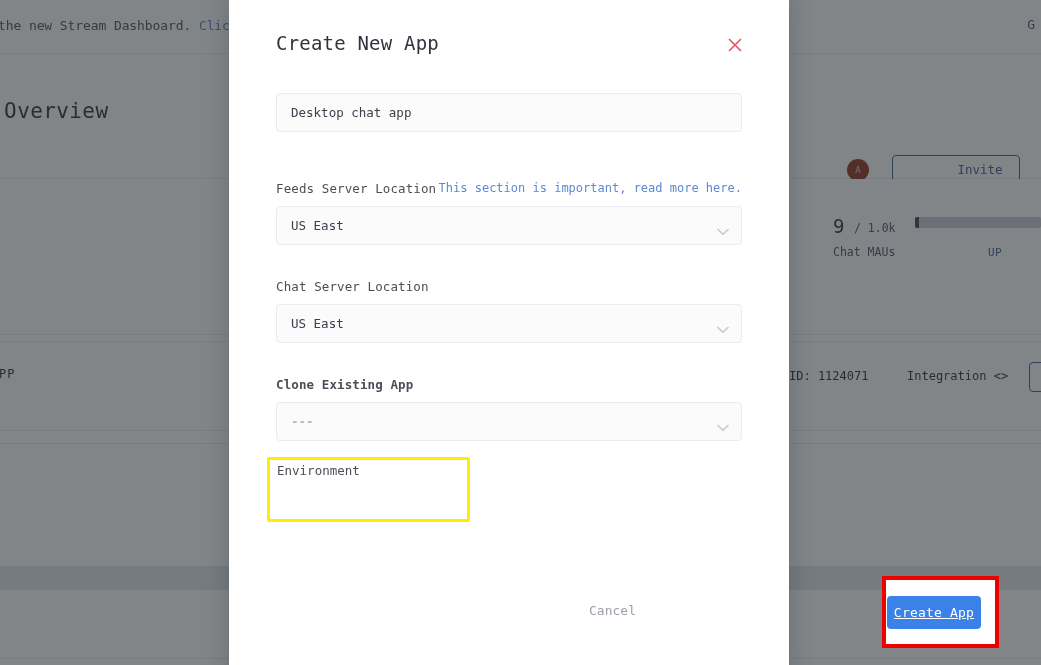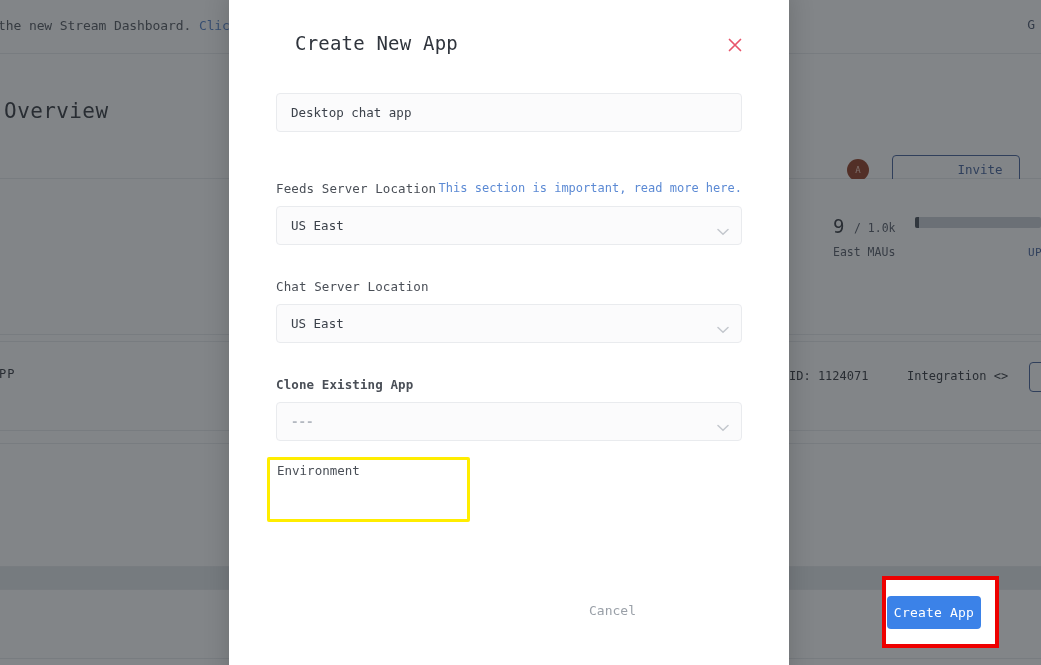--- a/index.html
+++ b/index.html
@@ -124,21 +124,21 @@
   }
   .bg-progress-fill {
     position: absolute;
     left: 0; top: 0;
     width: 4px; height: 11px;
     background: #3f454f;
     border-radius: 2px 0 0 2px;
   }
   .bg-upgrade {
     position: absolute;
-    left: 1028px; top: 67px;
+    left: 988px; top: 67px;
     font-size: 11px;
     color: #3b5a96;
     letter-spacing: 0.4px;
     white-space: nowrap;
   }
 
   .bg-card {
     position: absolute;
     background: #ffffff;
     border: 1px solid #e8eaed;
@@ -206,21 +206,20 @@
     border-radius: 5px;
     box-shadow: 0 4px 26px rgba(0,0,0,0.18);
   }
 
   .modal-title {
     position: absolute;
     left: 47px; top: 44px;
     font-size: 19px;
     color: #2f343c;
     letter-spacing: 0.2px;
-    margin-left: 19px;
   }
   .modal-close {
     position: absolute;
     left: 494px; top: 45px;
     width: 24px; height: 24px;
     cursor: pointer;
   }
   .modal-close svg { display: block; }
 
   .field { position: absolute; left: 47px; width: 466px; }
@@ -343,20 +342,21 @@
     left: 658px; top: 608px;
     width: 94px; height: 33px;
     background: #3b82e8;
     color: #ffffff;
     border: none;
     border-radius: 4px;
     font-family: "DejaVu Sans Mono", "Liberation Mono", monospace;
     font-size: 13px;
     letter-spacing: 0.2px;
     cursor: pointer;
+    text-decoration: underline;
   }
 </style>
 </head>
 <body>
 
 <div id="root">
 
   <div class="bg-layer">
 
     <div class="bg-topbar">
@@ -368,21 +368,21 @@
 
     <div class="bg-header">
       <div class="bg-page-title">s Overview</div>
       <div class="bg-avatar">A</div>
       <div class="bg-invite-btn">Invite members</div>
     </div>
 
     <div class="bg-stats">
       <div class="bg-stat-num">9</div>
       <div class="bg-stat-den">/ 1.0k</div>
-      <div class="bg-stat-label">East MAUs</div>
+      <div class="bg-stat-label">Chat MAUs</div>
       <div class="bg-progress-track">
         <div class="bg-progress-fill"></div>
       </div>
       <div class="bg-upgrade">UP</div>
     </div>
 
     <div class="bg-card bg-app-card">
       <div class="bg-app-name">PP</div>
       <div class="bg-app-id">ID: 1124071</div>
       <div class="bg-app-integration">Integration &lt;&gt;</div>

